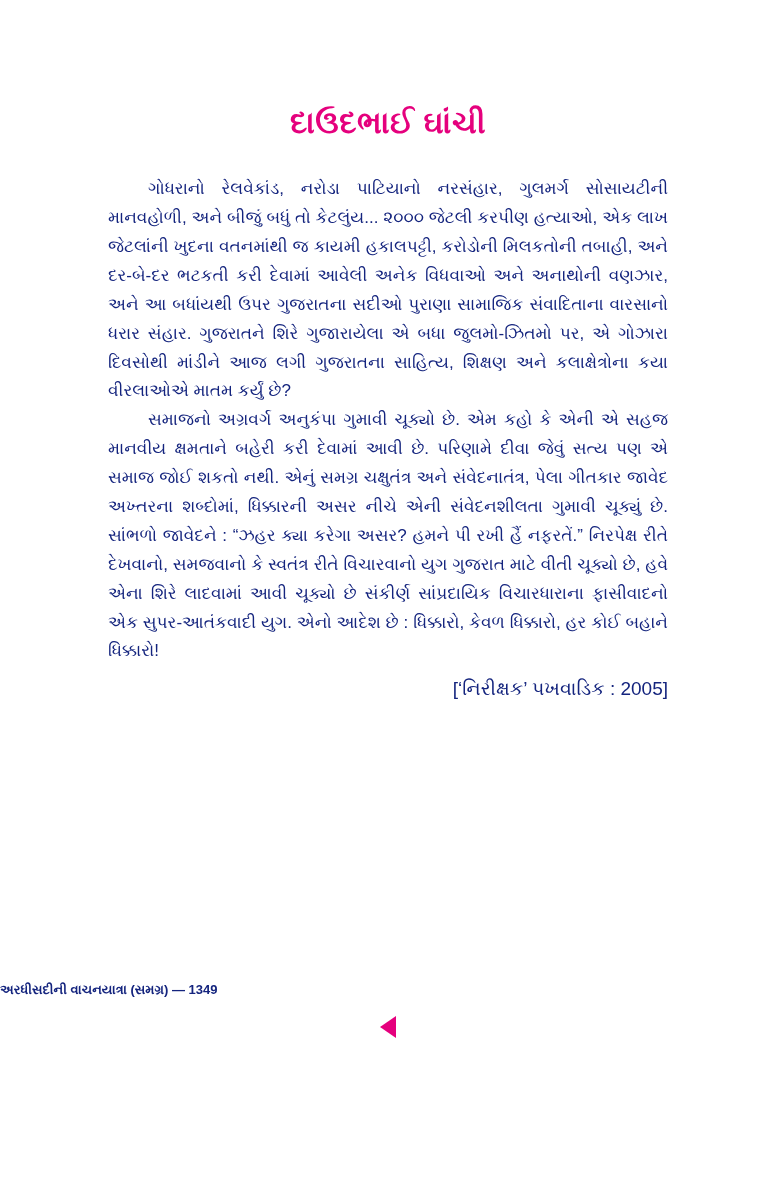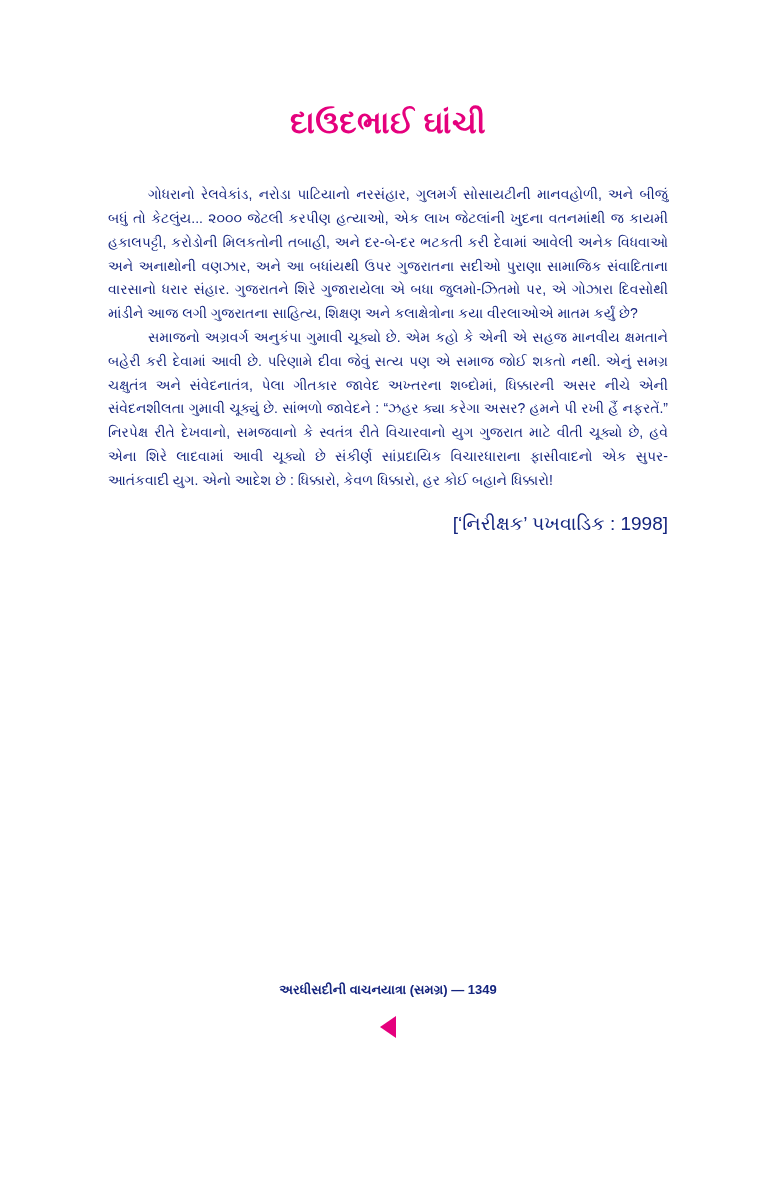--- a/index.html
+++ b/index.html
@@ -36,25 +36,25 @@
     color: #1a2a8a;
     font-weight: bold;
     font-size: 24px;
     margin: 0;
     padding-top: 56px;
     line-height: 1.2;
     font-family: "Liberation Sans", sans-serif;
   }
   .body-text {
     color: #14247e;
-    font-size: 14px;
+    font-size: 17px;
     line-height: 1.70;
     text-align: justify;
     text-justify: inter-word;
-    margin: 12px auto;
+    margin: 4px auto;
     width: 560px;
     padding-top: 30px;
     font-family: "Liberation Sans", sans-serif;
     font-weight: 500;
   }
   .body-text p {
     margin: 0;
     text-indent: 40px;
   }
   .credit {
@@ -65,21 +65,20 @@
     margin: 0 auto;
     padding-top: 8px;
     font-family: "Liberation Sans", sans-serif;
     font-weight: 500;
   }
   .footer {
     position: absolute;
     left: 0;
     right: 0;
     bottom: 78px;
-    text-align: center;
     color: #14247e;
     font-size: 13px;
     font-weight: bold;
     font-family: "Liberation Sans", sans-serif;
   }
   .nav-arrow {
     position: absolute;
     left: 0;
     right: 0;
     bottom: 38px;
@@ -102,21 +101,21 @@
 <div class="page">
 
   <h1 class="title">દાઉદભાઈ ઘાંચી</h1>
 
 
   <div class="body-text">
     <p>ગોધરાનો રેલવેકાંડ, નરોડા પાટિયાનો નરસંહાર, ગુલમર્ગ સોસાયટીની માનવહોળી, અને બીજું બધું તો કેટલુંય... ૨૦૦૦ જેટલી કરપીણ હત્યાઓ, એક લાખ જેટલાંની ખુદના વતનમાંથી જ કાયમી હકાલપટ્ટી, કરોડોની મિલકતોની તબાહી, અને દર-બે-દર ભટકતી કરી દેવામાં આવેલી અનેક વિધવાઓ અને અનાથોની વણઝાર, અને આ બધાંયથી ઉપર ગુજરાતના સદીઓ પુરાણા સામાજિક સંવાદિતાના વારસાનો ધરાર સંહાર. ગુજરાતને શિરે ગુજારાયેલા એ બધા જુલમો-ઝિતમો પર, એ ગોઝારા દિવસોથી માંડીને આજ લગી ગુજરાતના સાહિત્ય, શિક્ષણ અને કલાક્ષેત્રોના કયા વીરલાઓએ માતમ કર્યું છે?</p>
     <p>સમાજનો અગ્રવર્ગ અનુકંપા ગુમાવી ચૂક્યો છે. એમ કહો કે એની એ સહજ માનવીય ક્ષમતાને બહેરી કરી દેવામાં આવી છે. પરિણામે દીવા જેવું સત્ય પણ એ સમાજ જોઈ શકતો નથી. એનું સમગ્ર ચક્ષુતંત્ર અને સંવેદનાતંત્ર, પેલા ગીતકાર જાવેદ અખ્તરના શબ્દોમાં, ધિક્કારની અસર નીચે એની સંવેદનશીલતા ગુમાવી ચૂક્યું છે. સાંભળો જાવેદને : “ઝહર ક્યા કરેગા અસર? હમને પી રખી હૈં નફરતેં.” નિરપેક્ષ રીતે દેખવાનો, સમજવાનો કે સ્વતંત્ર રીતે વિચારવાનો યુગ ગુજરાત માટે વીતી ચૂક્યો છે, હવે એના શિરે લાદવામાં આવી ચૂક્યો છે સંકીર્ણ સાંપ્રદાયિક વિચારધારાના ફાસીવાદનો એક સુપર-આતંકવાદી યુગ. એનો આદેશ છે : ધિક્કારો, કેવળ ધિક્કારો, હર કોઈ બહાને ધિક્કારો!</p>
   </div>
 
-  <div class="credit">[‘નિરીક્ષક’ પખવાડિક : 1998]</div>
+  <div class="credit">[‘નિરીક્ષક’ પખવાડિક : 2005]</div>
 
   <div class="footer">અરધીસદીની વાચનયાત્રા (સમગ્ર) — 1349</div>
 
   <div class="nav-arrow">
     <span class="tri"></span>
   </div>
 
 </div>
 
 </body></html>

